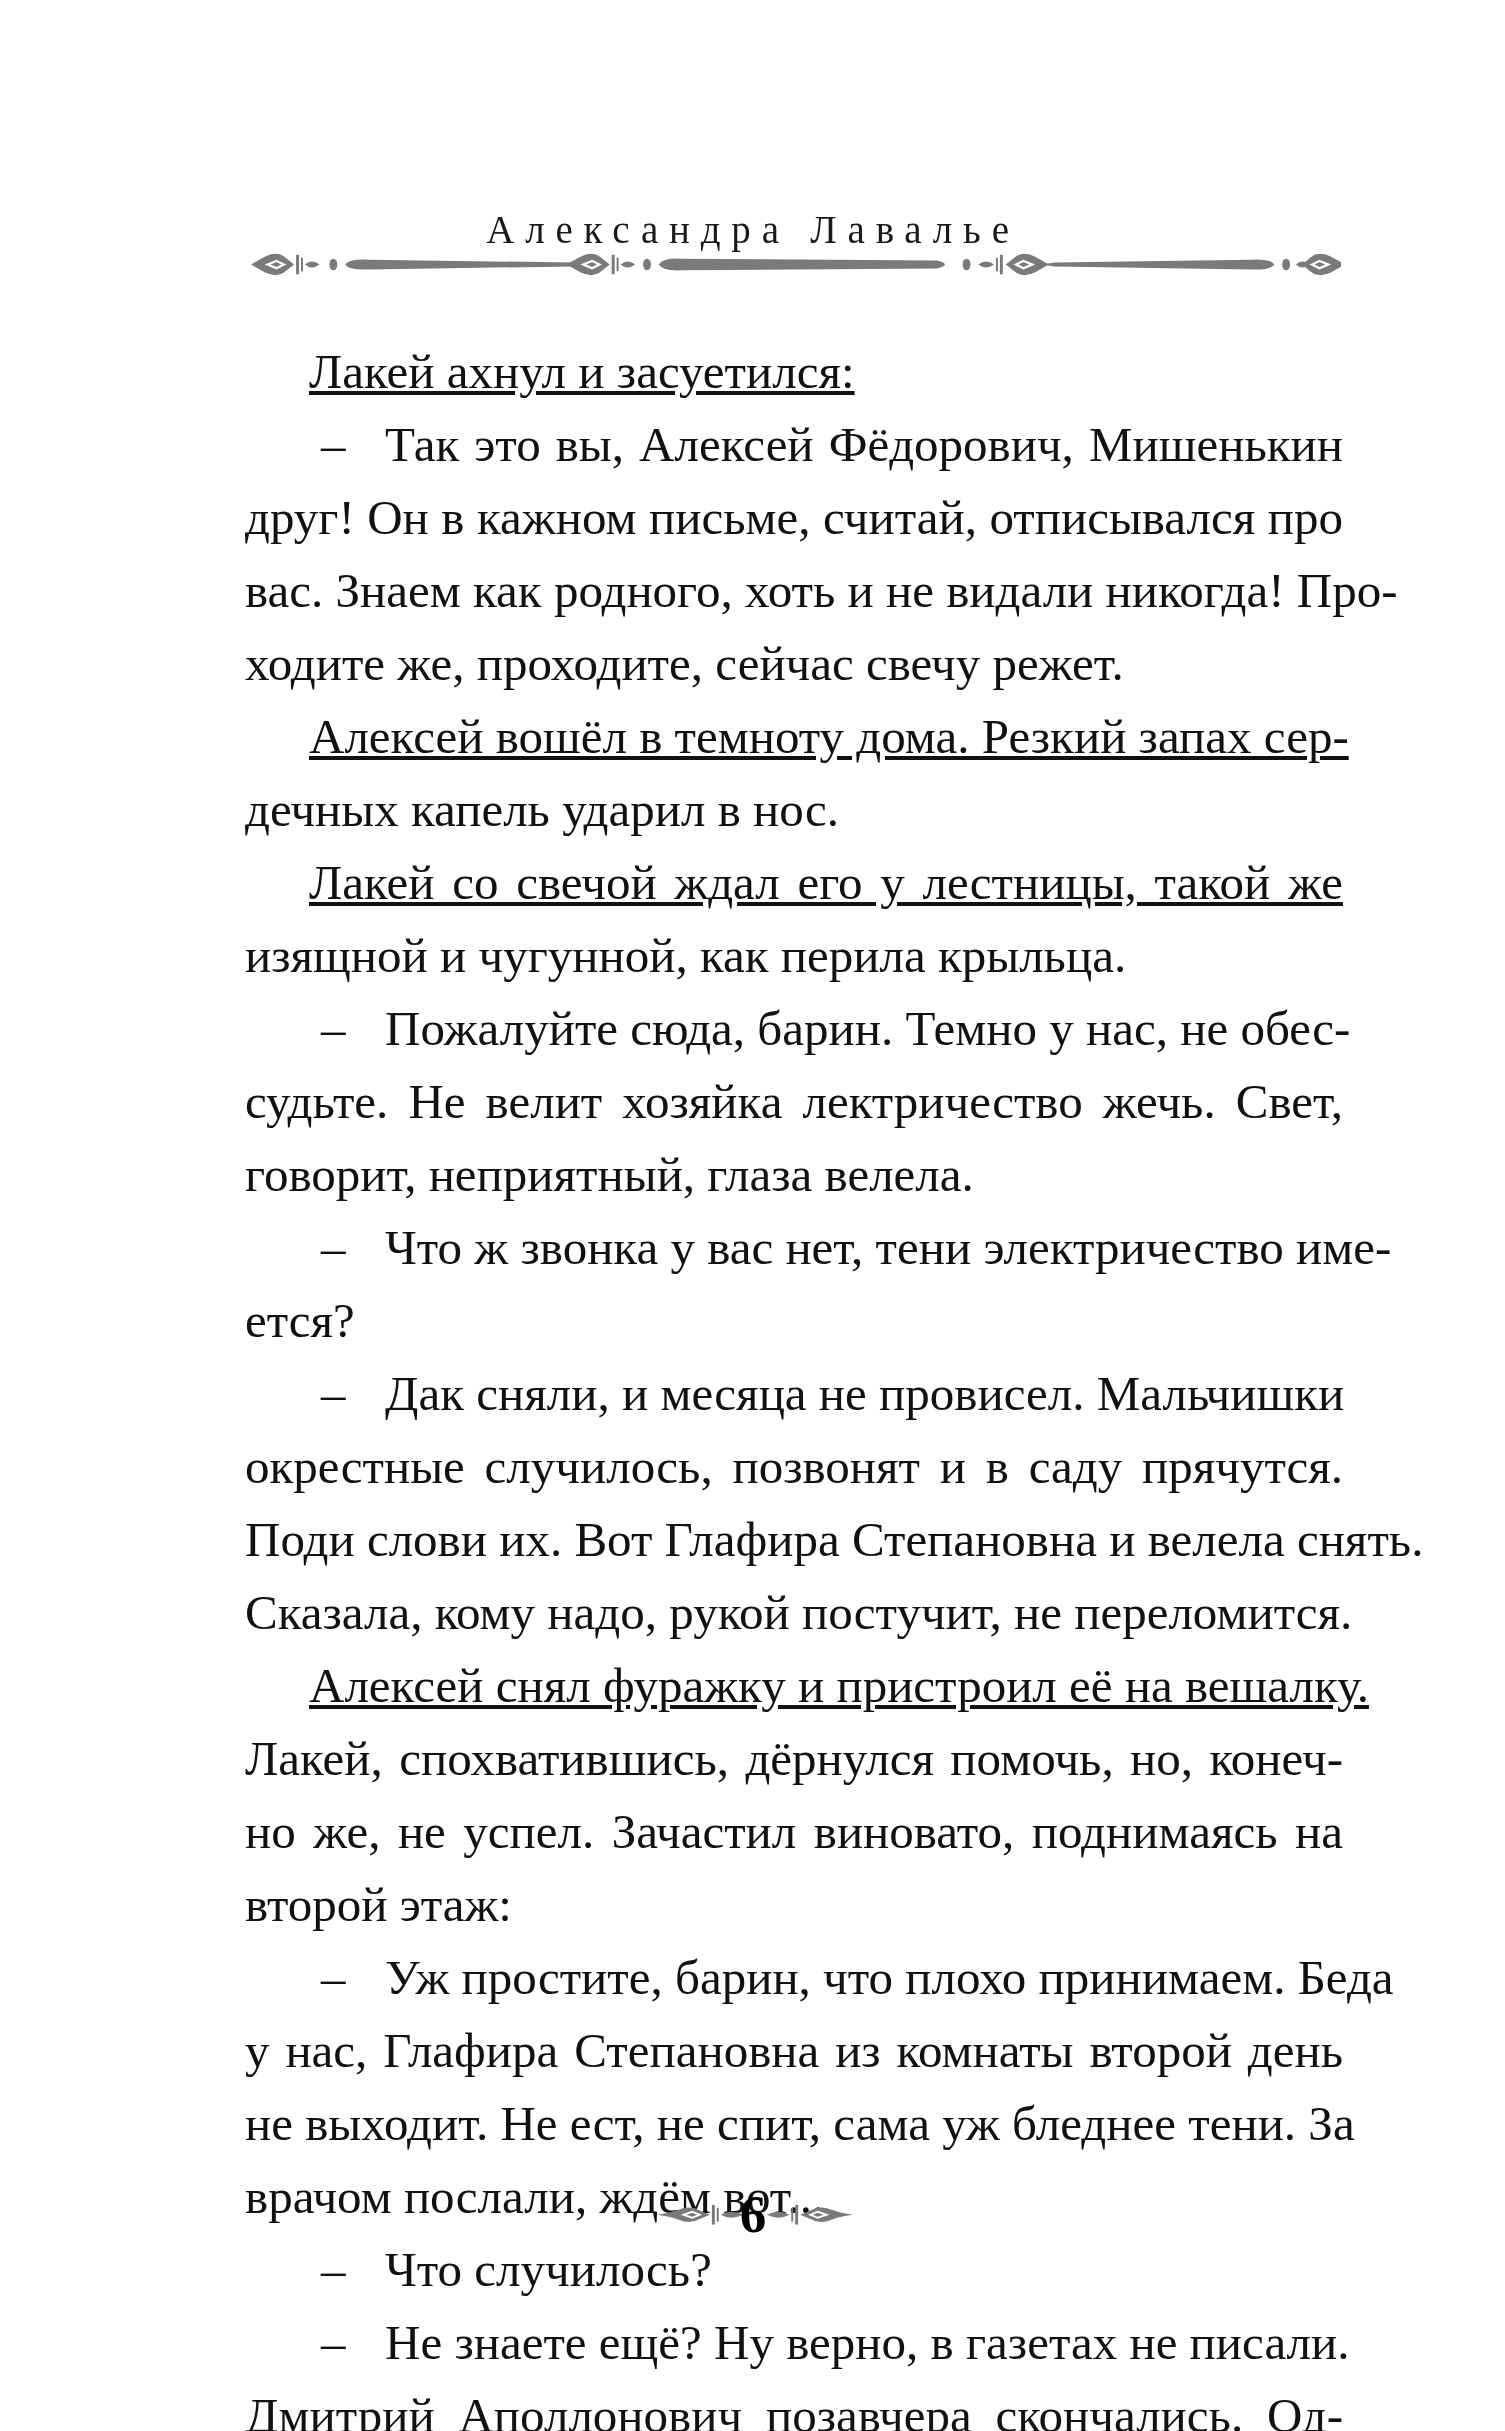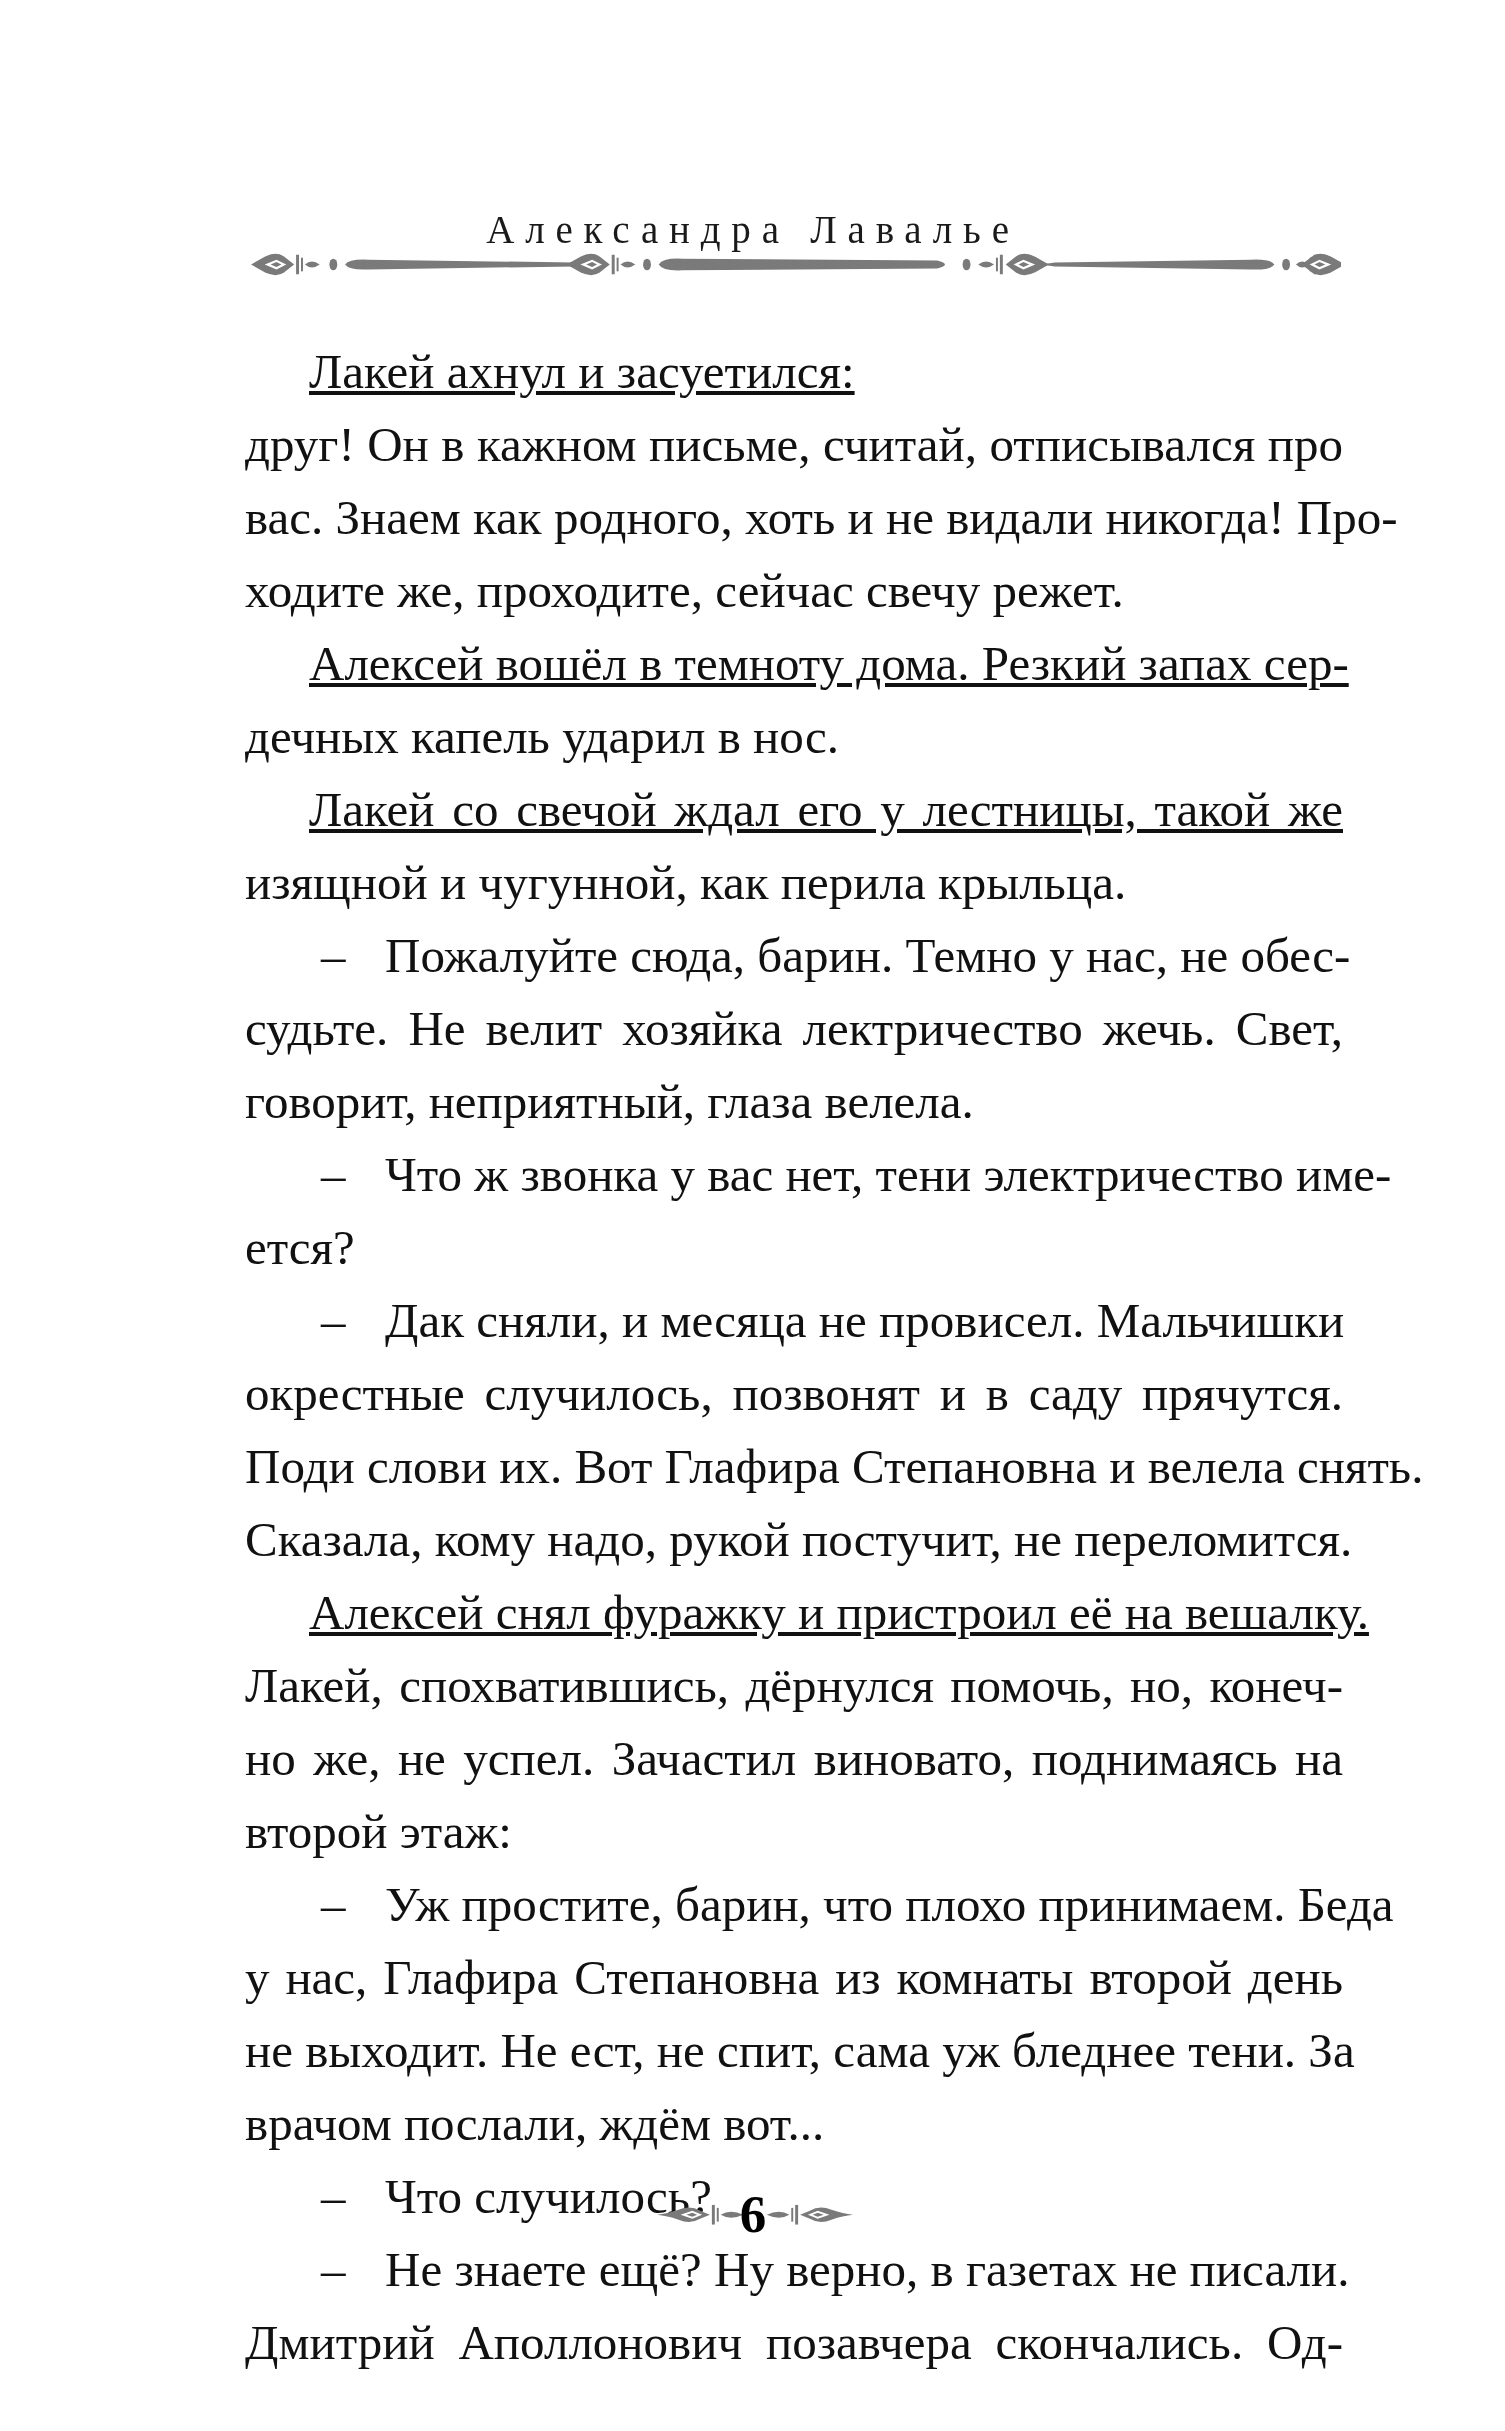--- a/index.html
+++ b/index.html
@@ -66,20 +66,21 @@
     <rect x="1080" y="13" width="2" height="14"></rect>
     <rect x="1084" y="10" width="3" height="20"></rect>
     <path d="M1068 20 L1078 12 Q1086 6 1098 12 L1112 20 L1098 28 Q1086 34 1078 28 Z" transform="translate(4,0)"></path>
     <path d="M1080 20 L1090 15 L1102 20 L1090 25 Z" fill="#ffffff"></path>
     <path d="M1085 20 L1090 17.5 L1096 20 L1090 22.5 Z"></path>
   </g>
 </svg>
 
 <div class="body-text">
   <span class="line indent last">Лакей ахнул и засуетился:</span>
+  <span class="line dlg"><span class="dash">–</span><span>Так это вы, Алексей Фёдорович, Мишенькин</span></span>
   <span class="line">друг! Он в кажном письме, считай, отписывался про</span>
   <span class="line">вас. Знаем как родного, хоть и не видали никогда! Про-</span>
   <span class="line last">ходите же, проходите, сейчас свечу режет.</span>
   <span class="line indent">Алексей вошёл в темноту дома. Резкий запах сер-</span>
   <span class="line last">дечных капель ударил в нос.</span>
   <span class="line indent">Лакей со свечой ждал его у лестницы, такой же</span>
   <span class="line last">изящной и чугунной, как перила крыльца.</span>
   <span class="line dlg"><span class="dash">–</span><span>Пожалуйте сюда, барин. Темно у нас, не обес-</span></span>
   <span class="line">судьте. Не велит хозяйка лектричество жечь. Свет,</span>
   <span class="line last">говорит, неприятный, глаза велела.</span>

